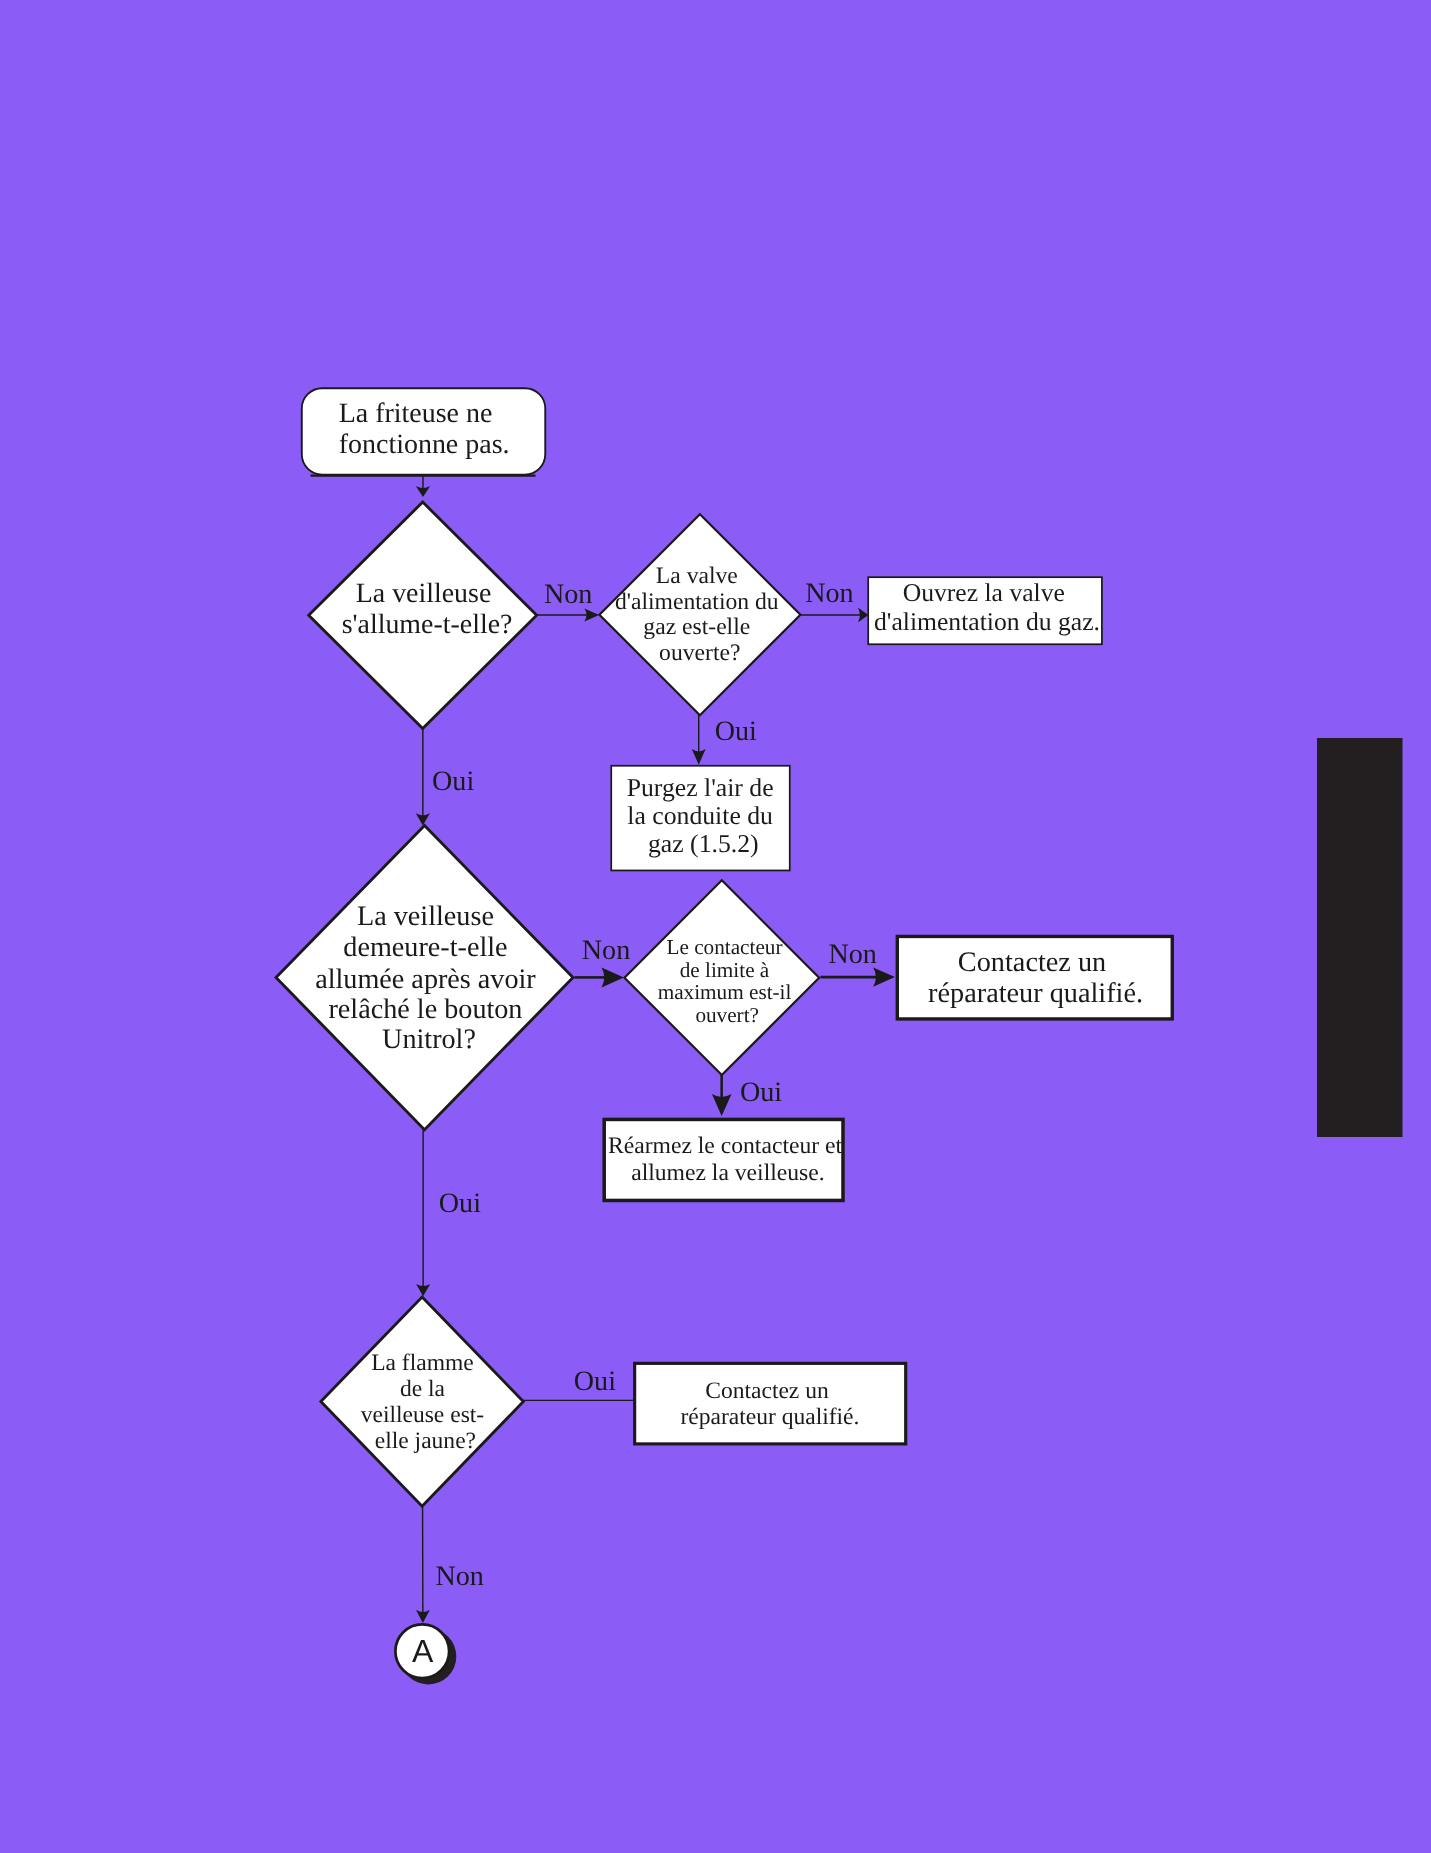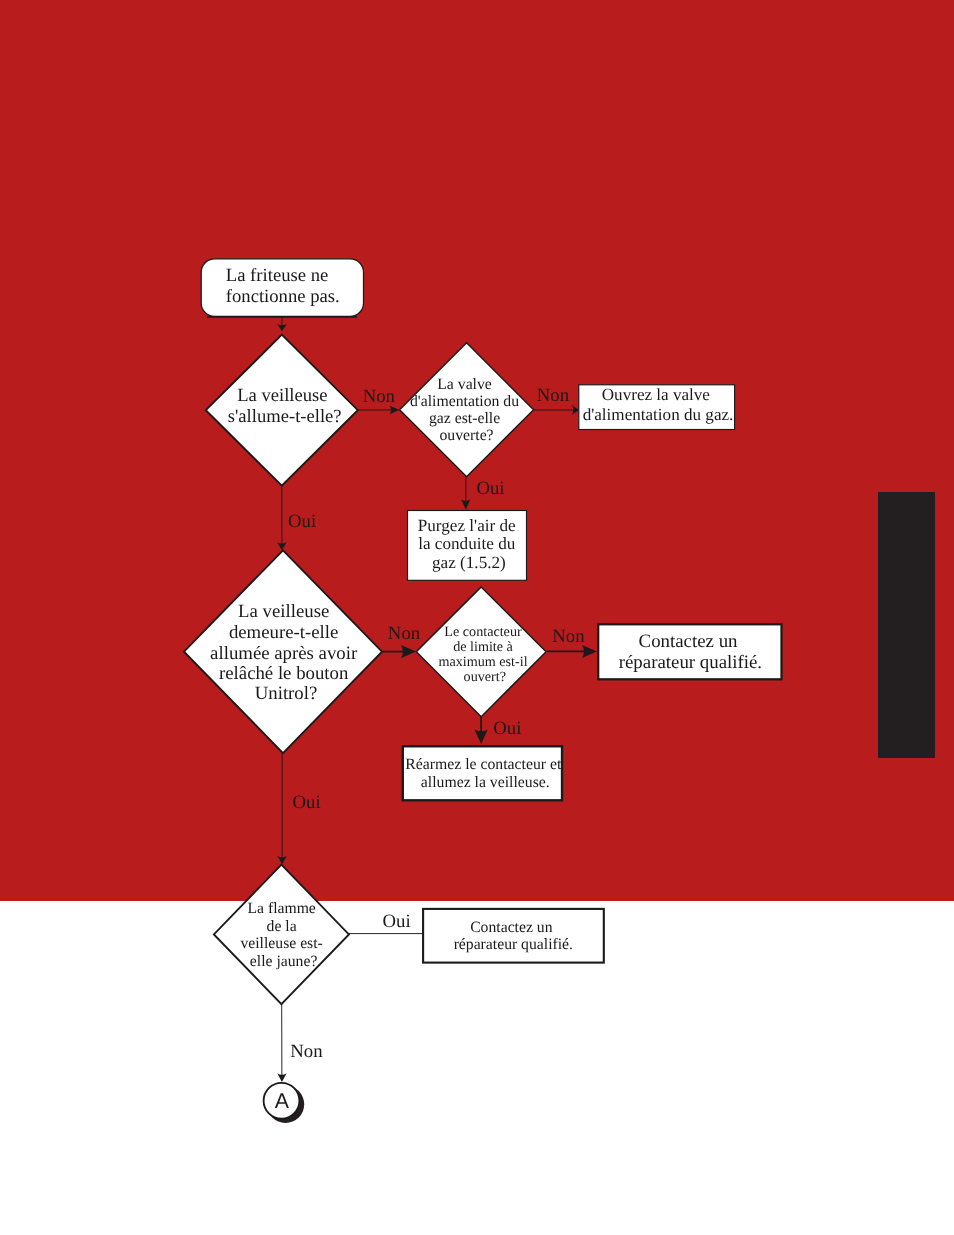--- a/index.html
+++ b/index.html
@@ -2,21 +2,21 @@
 <html><head>
 <meta charset="utf-8">
 <title>Flowchart</title>
 <style>
   html,body{margin:0;padding:0;background:#ffffff;}
   body{width:954px;height:1235px;overflow:hidden;
        font-family:"Liberation Serif",serif;
        -webkit-font-smoothing:antialiased;
        text-rendering:geometricPrecision;}
   svg text{ -webkit-font-smoothing:antialiased; }
-  #page{position:relative;width:954px;height:901px;background:#b91c1c;}
+  #page{position:relative;width:954px;height:1235px;background:#8b5cf6;}
   svg#chart{display:block;position:absolute;left:0;top:0;}
   .shape{fill:#ffffff;stroke:#1a1a1a;}
   .med{stroke-width:1.9;}
   .edge{stroke:#1a1a1a;fill:none;}
   .thinline{stroke-width:0.95;}
   .thickline{stroke-width:1.7;}
   .head{fill:#1a1a1a;stroke:none;}
   .t{font-family:"Liberation Serif",serif;fill:#1a1a1a;text-anchor:middle;}
   .fs-start{font-size:18.65px;}
   .fs-d1{font-size:18.6px;}

